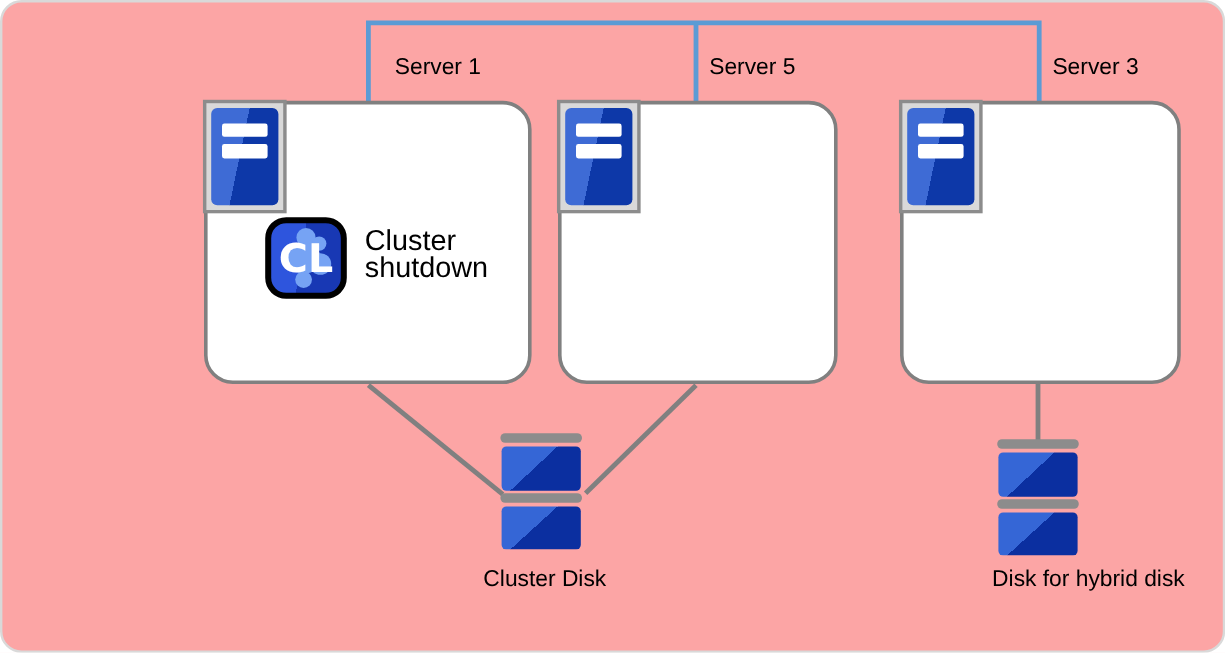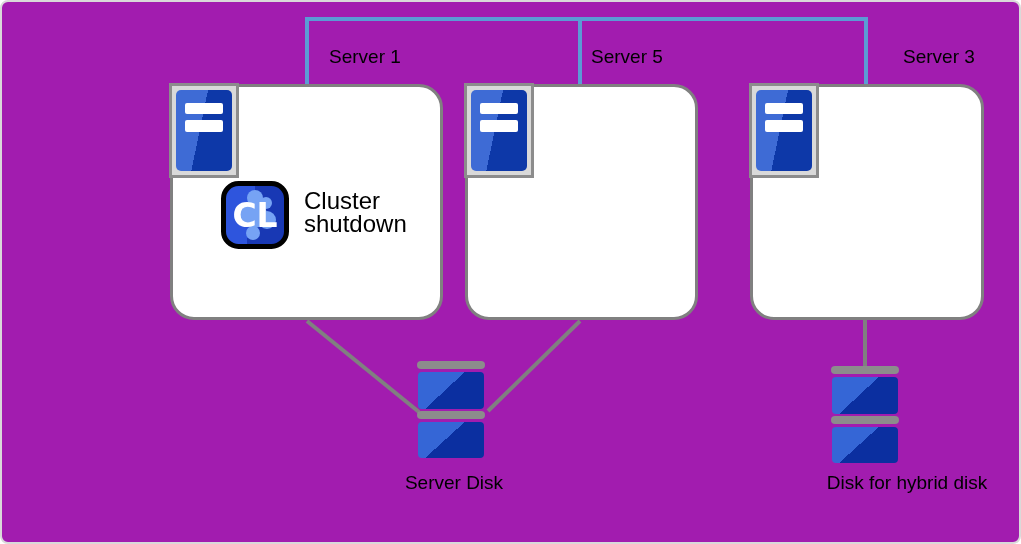--- a/index.html
+++ b/index.html
@@ -1,18 +1,18 @@
 <!DOCTYPE html>
 <html><head>
 <meta charset="utf-8">
 <style>
   html,body{margin:0;padding:0;background:#fff;}
   .canvas{
     position:relative;width:1021px;height:544px;box-sizing:border-box;
-    background:#a21caf;border:2px solid #d9d9d9;border-radius:8px;
+    background:#fca5a5;border:2px solid #d9d9d9;border-radius:18px;
     font-family:"Liberation Sans", sans-serif;color:#000;overflow:hidden;
   }
   .abs{position:absolute;}
   svg.overlay{position:absolute;left:0;top:0;width:1021px;height:544px;pointer-events:none;}
   .server-box{
     position:absolute;box-sizing:border-box;background:#ffffff;
     border:3px solid #808080;border-radius:24px;
   }
   .label{position:absolute;font-size:19px;line-height:22px;white-space:nowrap;}
   .cluster-label{position:absolute;font-size:24px;line-height:23px;}
@@ -42,21 +42,21 @@
 
   <svg class="overlay">
     <path d="M305 84 L305 17 L864 17 L864 84 M578 17 L578 84" fill="none" stroke="#5B9BD5" stroke-width="4"></path>
     <path d="M305 319 L417 410" fill="none" stroke="#808080" stroke-width="4"></path>
     <path d="M578 319 L486 409" fill="none" stroke="#808080" stroke-width="4"></path>
     <path d="M863 317 L863 367" fill="none" stroke="#808080" stroke-width="4"></path>
   </svg>
 
   <div class="label" style="left:327px;top:44px;">Server 1</div>
   <div class="label" style="left:589px;top:44px;">Server 5</div>
-  <div class="label" style="left:875px;top:44px;margin-left:26px;">Server 3</div>
+  <div class="label" style="left:875px;top:44px;">Server 3</div>
 
   <div class="server-box" style="left:168px;top:82px;width:273px;height:236px;"></div>
   <div class="server-box" style="left:463px;top:82px;width:233px;height:236px;"></div>
   <div class="server-box" style="left:748px;top:82px;width:234px;height:236px;"></div>
 
   <svg class="abs" style="left:167px;top:81px;" width="70" height="95" viewBox="0 0 70 95">
     <rect x="1.5" y="1.5" width="67" height="92" fill="#D9D9D9" stroke="#8C8C8C" stroke-width="3"></rect>
     <rect x="7" y="7" width="56" height="81" rx="5" fill="url(#towerGrad)"></rect>
     <rect x="16" y="20" width="38" height="11" rx="2" fill="#fff"></rect>
     <rect x="16" y="37" width="38" height="12" rx="2" fill="#fff"></rect>
@@ -99,19 +99,19 @@
   </svg>
 
   <svg class="abs" style="left:827px;top:363px;" width="72" height="98" viewBox="0 0 72 98">
     <rect x="2" y="1" width="68" height="8" rx="4" fill="#8C8C8C"></rect>
     <rect x="3" y="12" width="66" height="37" rx="4" fill="url(#diskGrad)"></rect>
     <rect x="2" y="51" width="68" height="8" rx="4" fill="#8C8C8C"></rect>
     <rect x="3" y="62" width="66" height="36" rx="4" fill="url(#diskGrad)"></rect>
   </svg>
 
   <div class="disk-label" style="left:287px;top:468px;width:330px;">
-    <div>Server Disk</div>
+    <div>Cluster Disk</div>
   </div>
   <div class="disk-label" style="left:805px;top:468px;width:200px;">
     <div>Disk for hybrid disk</div>
   </div>
 
 </div>
 
 </body></html>

